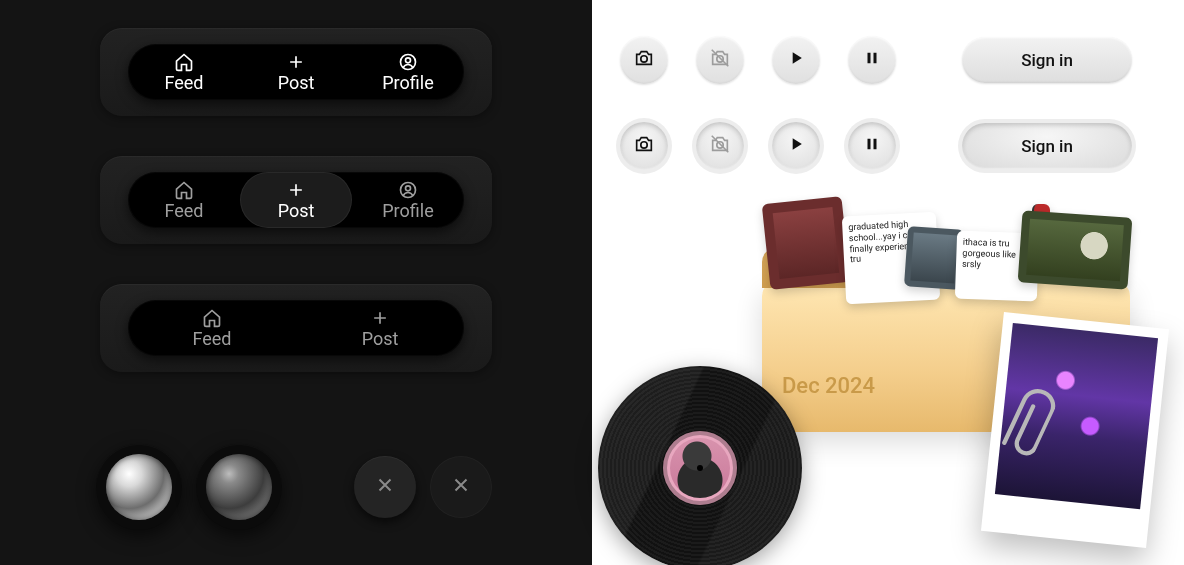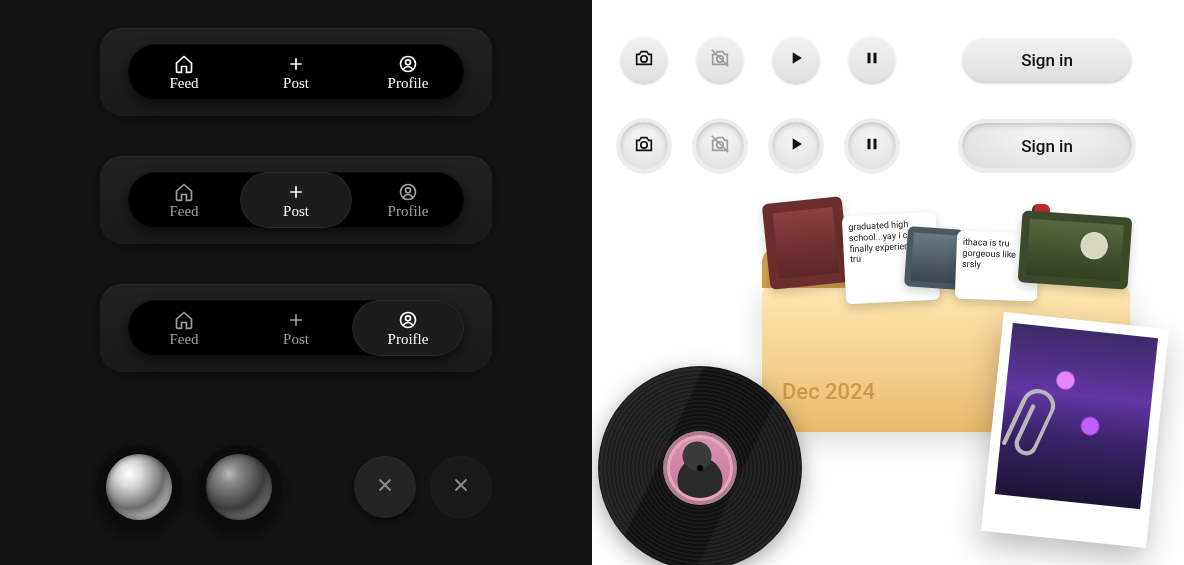--- a/index.html
+++ b/index.html
@@ -47,24 +47,23 @@
                 0 4px 12px rgba(0,0,0,0.6);
   }
   .tab-item {
     flex: 1;
     display: flex;
     flex-direction: column;
     align-items: center;
     justify-content: center;
     gap: 2px;
     color: #ffffff;
-    font-size: 15px;
+    font-size: 18px;
     border-radius: 28px;
     cursor: pointer;
-    font-family: Liberation Serif, serif;
   }
   .tab-item.inactive { color: #9f9f9f; }
   .tab-item .tab-label { line-height: 1; }
   .tab-item .icon { width: 20px; height: 20px; display:flex; align-items:center; justify-content:center; }
   .tab-item.selected {
     background: #1c1c1c;
     box-shadow: inset 0 0 0 1px rgba(255,255,255,0.06);
   }
   .tab-item svg { stroke: currentColor; fill: none; }
 
@@ -178,21 +177,21 @@
   
   .folder {
     position:absolute;
     left: 170px; top: 282px;
     width: 368px; height: 150px;
     border-radius: 14px;
     background: linear-gradient(180deg, #ffe7b3 0%, #f4ce8c 60%, #e7b96c 100%);
     box-shadow: 0 10px 28px rgba(0,0,0,0.14);
   }
   .folder-label {
-    position:absolute; left: 20px; bottom: 28px;
+    position:absolute; left: 20px; bottom: 34px;
     font-size: 22px; font-weight: 500;
     color: #c99a49;
   }
   .folder-tab {
     position:absolute; left:0; top:-34px; width:100px; height:40px;
     border-radius: 14px 14px 0 0;
     background: linear-gradient(180deg, #d8a85c, #cf9d4f);
   }
   
   .peek {
@@ -352,30 +351,20 @@
           <span class="tab-label">Feed</span>
         </div>
         <div class="tab-item inactive">
           <span class="icon">
             <svg viewBox="0 0 24 24" width="20" height="20" stroke-width="2">
                 <path d="M12 5v14M5 12h14"></path>
               </svg>
           </span>
           <span class="tab-label">Post</span>
         </div>
-        <div class="tab-item selected">
-          <span class="icon">
-            <svg viewBox="0 0 24 24" width="20" height="20" stroke-width="2">
-                <circle cx="12" cy="12" r="9"></circle>
-                <circle cx="12" cy="10" r="3"></circle>
-                <path d="M6 19c1.5-3 4-4 6-4s4.5 1 6 4"></path>
-              </svg>
-          </span>
-          <span class="tab-label">Proifle</span>
-        </div>
       </div>
     </div>
 
     <div class="knob-row">
       <div class="knob">
         <div class="knob-chrome"></div>
       </div>
       <div class="knob">
         <div class="knob-steel"></div>
       </div>

